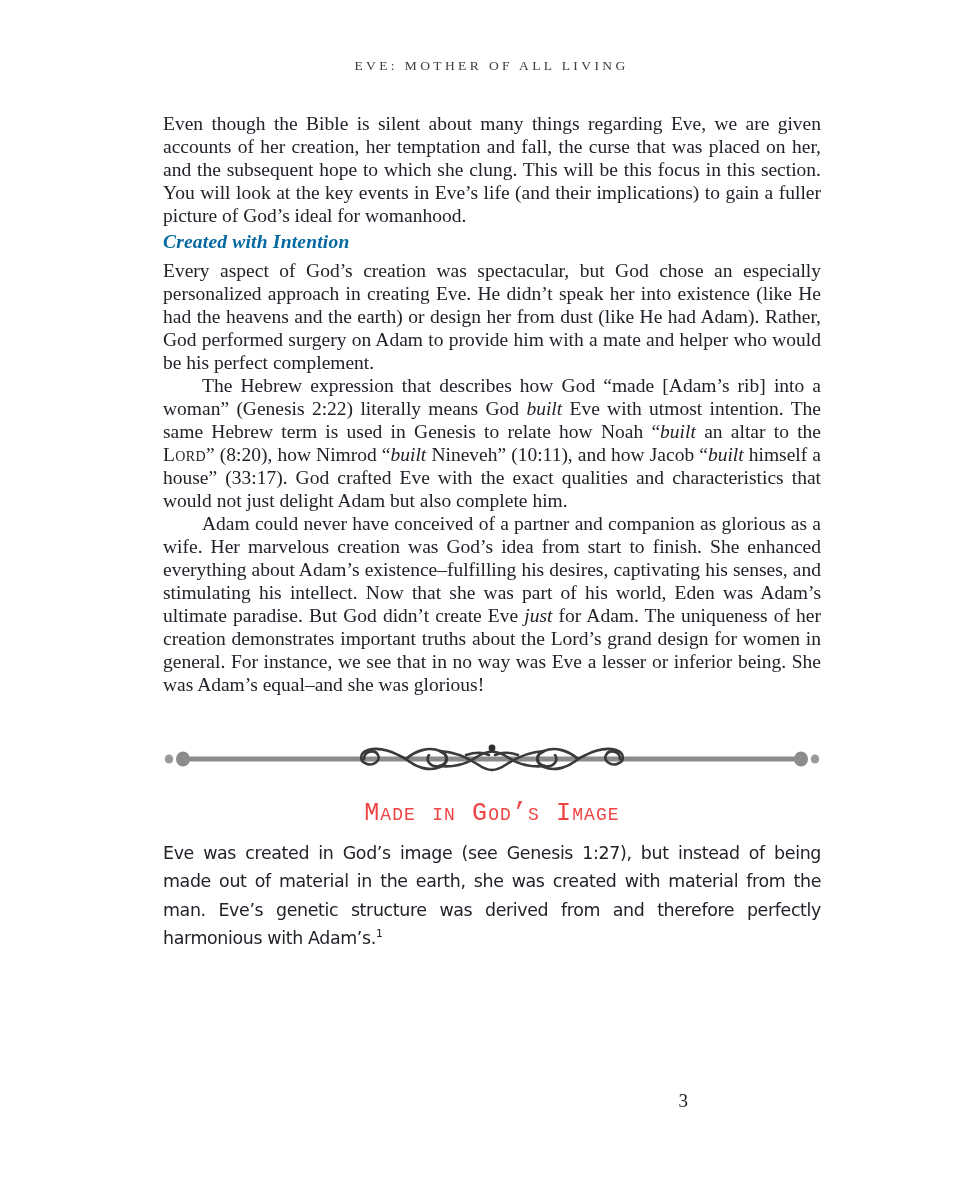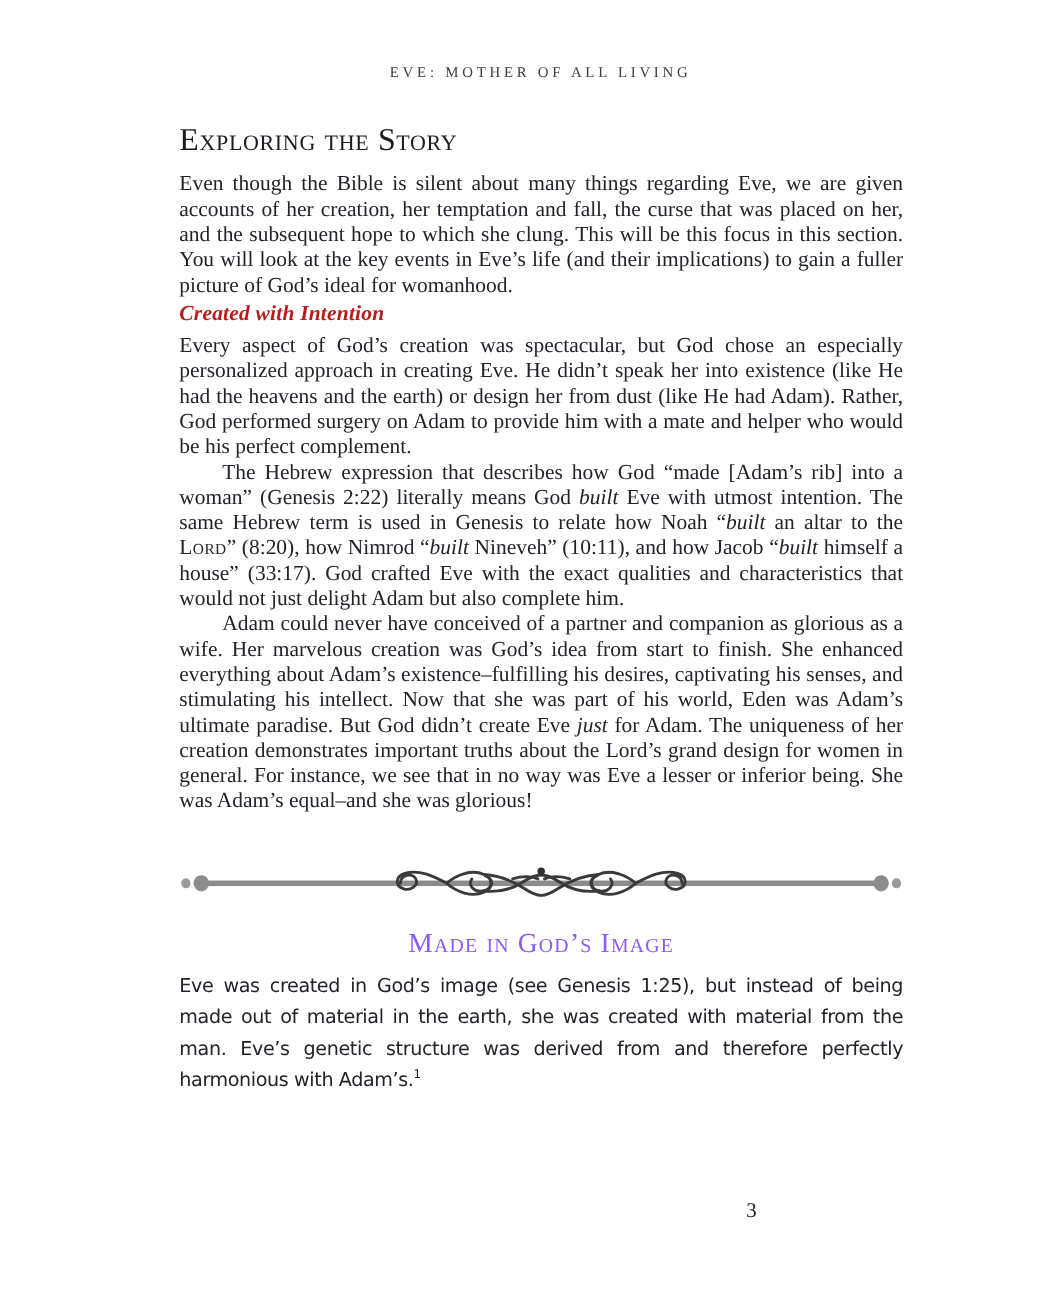--- a/index.html
+++ b/index.html
@@ -70,21 +70,21 @@
     text-indent: 2.0em;
   }
 
   .gap-before { margin-top: 26px; }
 
   h2.sub-head {
     margin: 0 0 2px 0;
     font-size: 19.5px;
     font-weight: bold;
     font-style: italic;
-    color: #b91c1c;
+    color: #0369a1;
     line-height: 30px;
     letter-spacing: 0.2px;
   }
 
   .smallcaps {
     font-variant: small-caps;
     letter-spacing: 0.4px;
   }
 
   em { }
@@ -95,26 +95,26 @@
     width: 658px;
     height: 34px;
     margin-top: 46px;
   }
   .ornament-wrap svg { display: block; }
 
   
   h2.center-head {
     margin: 24px 0 10px 0;
     text-align: center;
-    font-family: Liberation Serif, serif;
+    font-family: Liberation Mono, monospace;
     font-size: 25px;
     font-weight: 400;
     font-variant: small-caps;
     letter-spacing: 1.1px;
-    color: #8b5cf6;
+    color: #ef4444;
     line-height: 1.15;
   }
 
   p.sans-body {
     margin: 0;
     font-family: "DejaVu Sans", "Liberation Sans", sans-serif;
     font-size: 17.4px;
     line-height: 28.5px;
     letter-spacing: -0.35px;
     text-align: justify;
@@ -137,21 +137,20 @@
 </style>
 </head>
 <body>
 
 <div class="page">
 
   <div class="running-head">Eve: Mother of All Living</div>
 
   <div class="content">
 
-    <h1 class="section-title">Exploring the Story</h1>
 
     <p class="body">Even though the Bible is silent about many things regarding Eve, we are given accounts of her creation, her temptation and fall, the curse that was placed on her, and the subsequent hope to which she clung. This will be this focus in this section. You will look at the key events in Eve’s life (and their implications) to gain a fuller picture of God’s ideal for womanhood.</p>
 
     <h2 class="sub-head gap-before">Created with Intention</h2>
 
     <p class="body">Every aspect of God’s creation was spectacular, but God chose an especially personalized approach in creating Eve. He didn’t speak her into existence (like He had the heavens and the earth) or design her from dust (like He had Adam). Rather, God performed surgery on Adam to provide him with a mate and helper who would be his perfect complement.</p>
 
     <p class="body indent"><span>The Hebrew expression that describes how God “made [Adam’s rib] into a woman” (Genesis 2:22) literally means God </span><em>built</em><span> Eve with utmost intention. The same Hebrew term is used in Genesis to relate how Noah “</span><em>built</em><span> an altar to the </span><span class="smallcaps">Lord</span><span>” (8:20), how Nimrod “</span><em>built</em><span> Nineveh” (10:11), and how Jacob “</span><em>built</em><span> himself a house” (33:17). God crafted Eve with the exact qualities and characteristics that would not just delight Adam but also complete him.</span></p>
 
     <p class="body indent"><span>Adam could never have conceived of a partner and companion as glorious as a wife. Her marvelous creation was God’s idea from start to finish. She enhanced everything about Adam’s existence–fulfilling his desires, captivating his senses, and stimulating his intellect. Now that she was part of his world, Eden was Adam’s ultimate paradise. But God didn’t create Eve </span><em>just</em><span> for Adam. The uniqueness of her creation demonstrates important truths about the Lord’s grand design for women in general. For instance, we see that in no way was Eve a lesser or inferior being. She was Adam’s equal–and she was glorious!</span></p>
@@ -186,19 +185,19 @@
           <path d="M276 24 C 290 25.5, 303 22, 312 16 C 319 11.5, 324 9.5, 329 9.5"></path>
           <path d="M303 13 C 312 10, 321 10.5, 326 13"></path>
         </g>
 
         <circle cx="329" cy="6" r="3.4" fill="#2e2e2e"></circle>
       </svg>
     </div>
 
     <h2 class="center-head">Made in God’s Image</h2>
 
-    <p class="sans-body"><span>Eve was created in God’s image (see Genesis 1:25), but instead of being made out of material in the earth, she was created with material from the man. Eve’s genetic structure was derived from and therefore perfectly harmonious with Adam’s.</span><sup>1</sup></p>
+    <p class="sans-body"><span>Eve was created in God’s image (see Genesis 1:27), but instead of being made out of material in the earth, she was created with material from the man. Eve’s genetic structure was derived from and therefore perfectly harmonious with Adam’s.</span><sup>1</sup></p>
 
   </div>
 
   <div class="folio">3</div>
 
 </div>
 
 </body></html>

